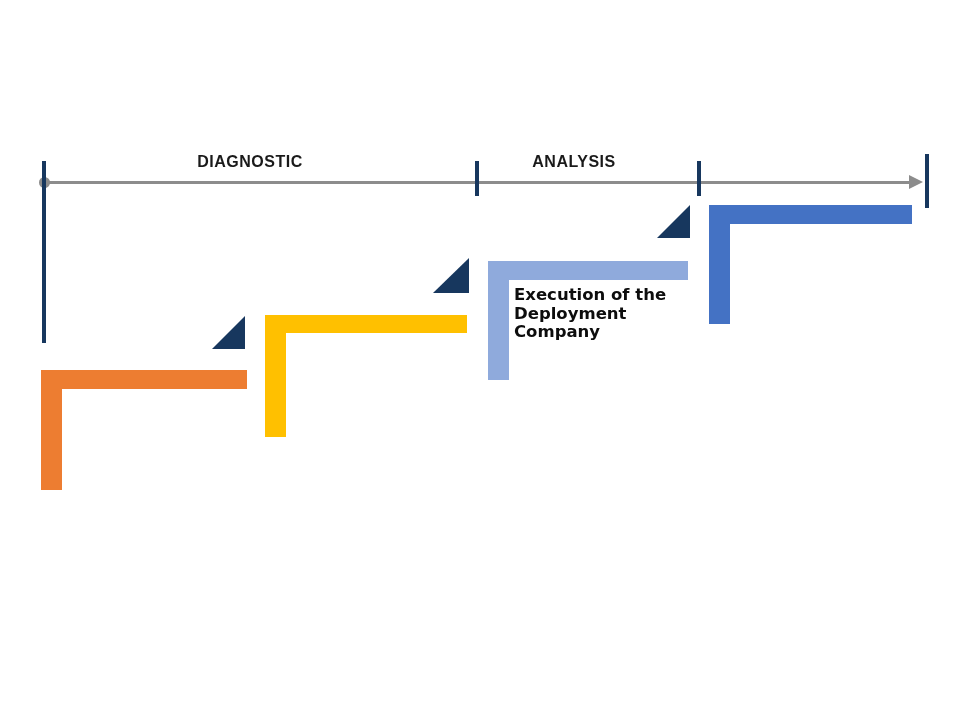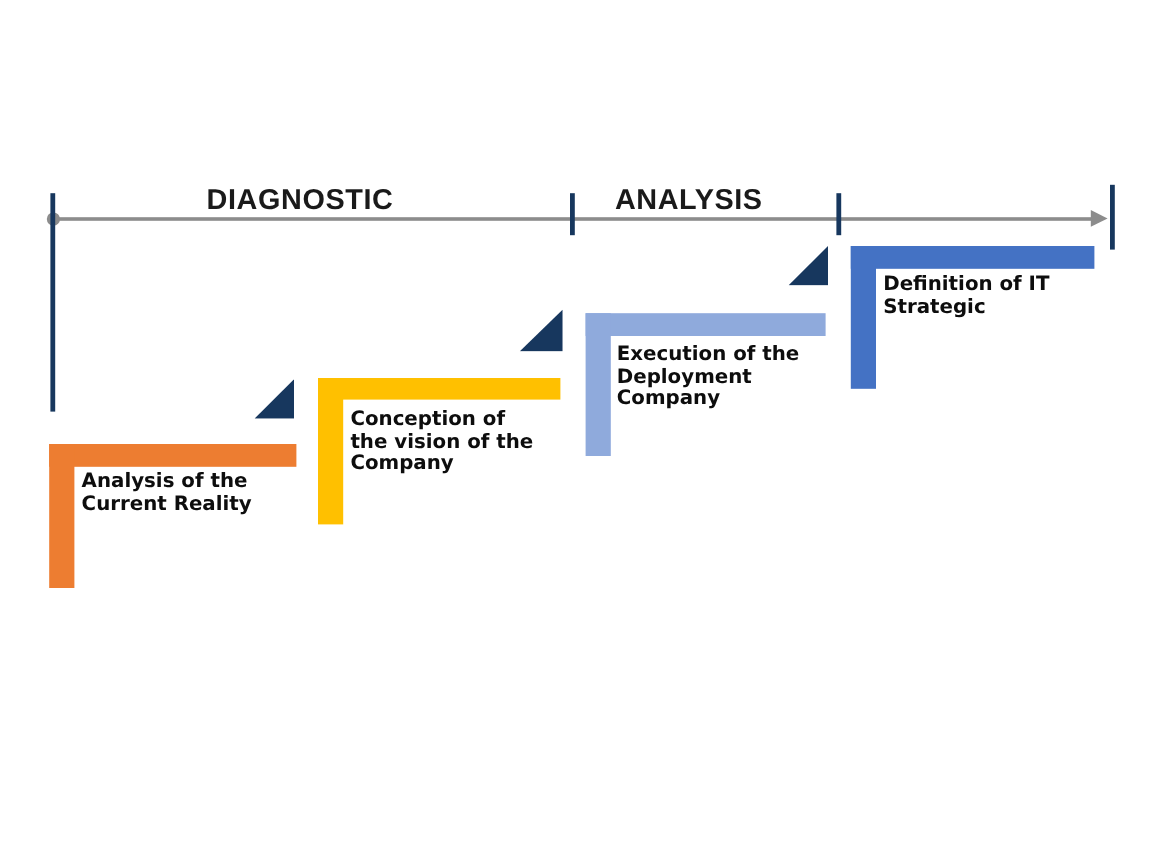--- a/index.html
+++ b/index.html
@@ -14,21 +14,21 @@
               border-top:7px solid transparent;border-bottom:7px solid transparent;
               border-left:14px solid #8C8C8C;}
   .tick{position:absolute;width:4px;}
   .tick-start{left:42px;top:161px;height:182px;}
   .tick-2{left:475px;top:161px;height:35px;}
   .tick-3{left:697px;top:161px;height:35px;}
   .tick-end{left:925px;top:154px;height:54px;}
 
   
   .phase{position:absolute;top:153px;width:220px;text-align:center;
-         font-weight:bold;font-size:24px;color:#1a1a1a;letter-spacing:.5px;}
+         font-weight:bold;font-size:16px;color:#1a1a1a;letter-spacing:.5px;}
   .phase-1{left:140px;}
   .phase-2{left:464px;}
   .phase-3{left:706px;}
 
   
   .bar-h{position:absolute;height:19px;}
   .bar-v{position:absolute;width:21px;}
   .step-label{position:absolute;width:210px;font-family:"DejaVu Sans",sans-serif;
               font-weight:bold;font-size:16.5px;line-height:18.5px;color:#0d0d0d;
               white-space:pre-line;}
@@ -65,36 +65,29 @@
   <div class="tick tick-start" style="background-color: rgb(23, 55, 94);"></div>
   <div class="tick tick-2" style="background-color: rgb(23, 55, 94);"></div>
   <div class="tick tick-3" style="background-color: rgb(23, 55, 94);"></div>
   <div class="tick tick-end" style="background-color: rgb(23, 55, 94);"></div>
 
   <div class="phase phase-1">DIAGNOSTIC</div>
   <div class="phase phase-2">ANALYSIS</div>
 
   <div class="bar-h s1-h" style="background-color: rgb(237, 125, 49);"></div>
   <div class="bar-v s1-v" style="background-color: rgb(237, 125, 49);"></div>
-  <div class="step-label s1-t">Analysis of the
-Current Reality</div>
 
   <div class="tri s2-tri" style="background-color: rgb(23, 55, 94);"></div>
   <div class="bar-h s2-h" style="background-color: rgb(255, 192, 0);"></div>
   <div class="bar-v s2-v" style="background-color: rgb(255, 192, 0);"></div>
-  <div class="step-label s2-t">Conception of
-the vision of the
-Company</div>
 
   <div class="tri s3-tri" style="background-color: rgb(23, 55, 94);"></div>
   <div class="bar-h s3-h" style="background-color: rgb(143, 170, 220);"></div>
   <div class="bar-v s3-v" style="background-color: rgb(143, 170, 220);"></div>
   <div class="step-label s3-t">Execution of the
 Deployment
 Company</div>
 
   <div class="tri s4-tri" style="background-color: rgb(23, 55, 94);"></div>
   <div class="bar-h s4-h" style="background-color: rgb(68, 114, 196);"></div>
   <div class="bar-v s4-v" style="background-color: rgb(68, 114, 196);"></div>
-  <div class="step-label s4-t">Definition of IT
-Strategic</div>
 
 </div>
 
 </body></html>

